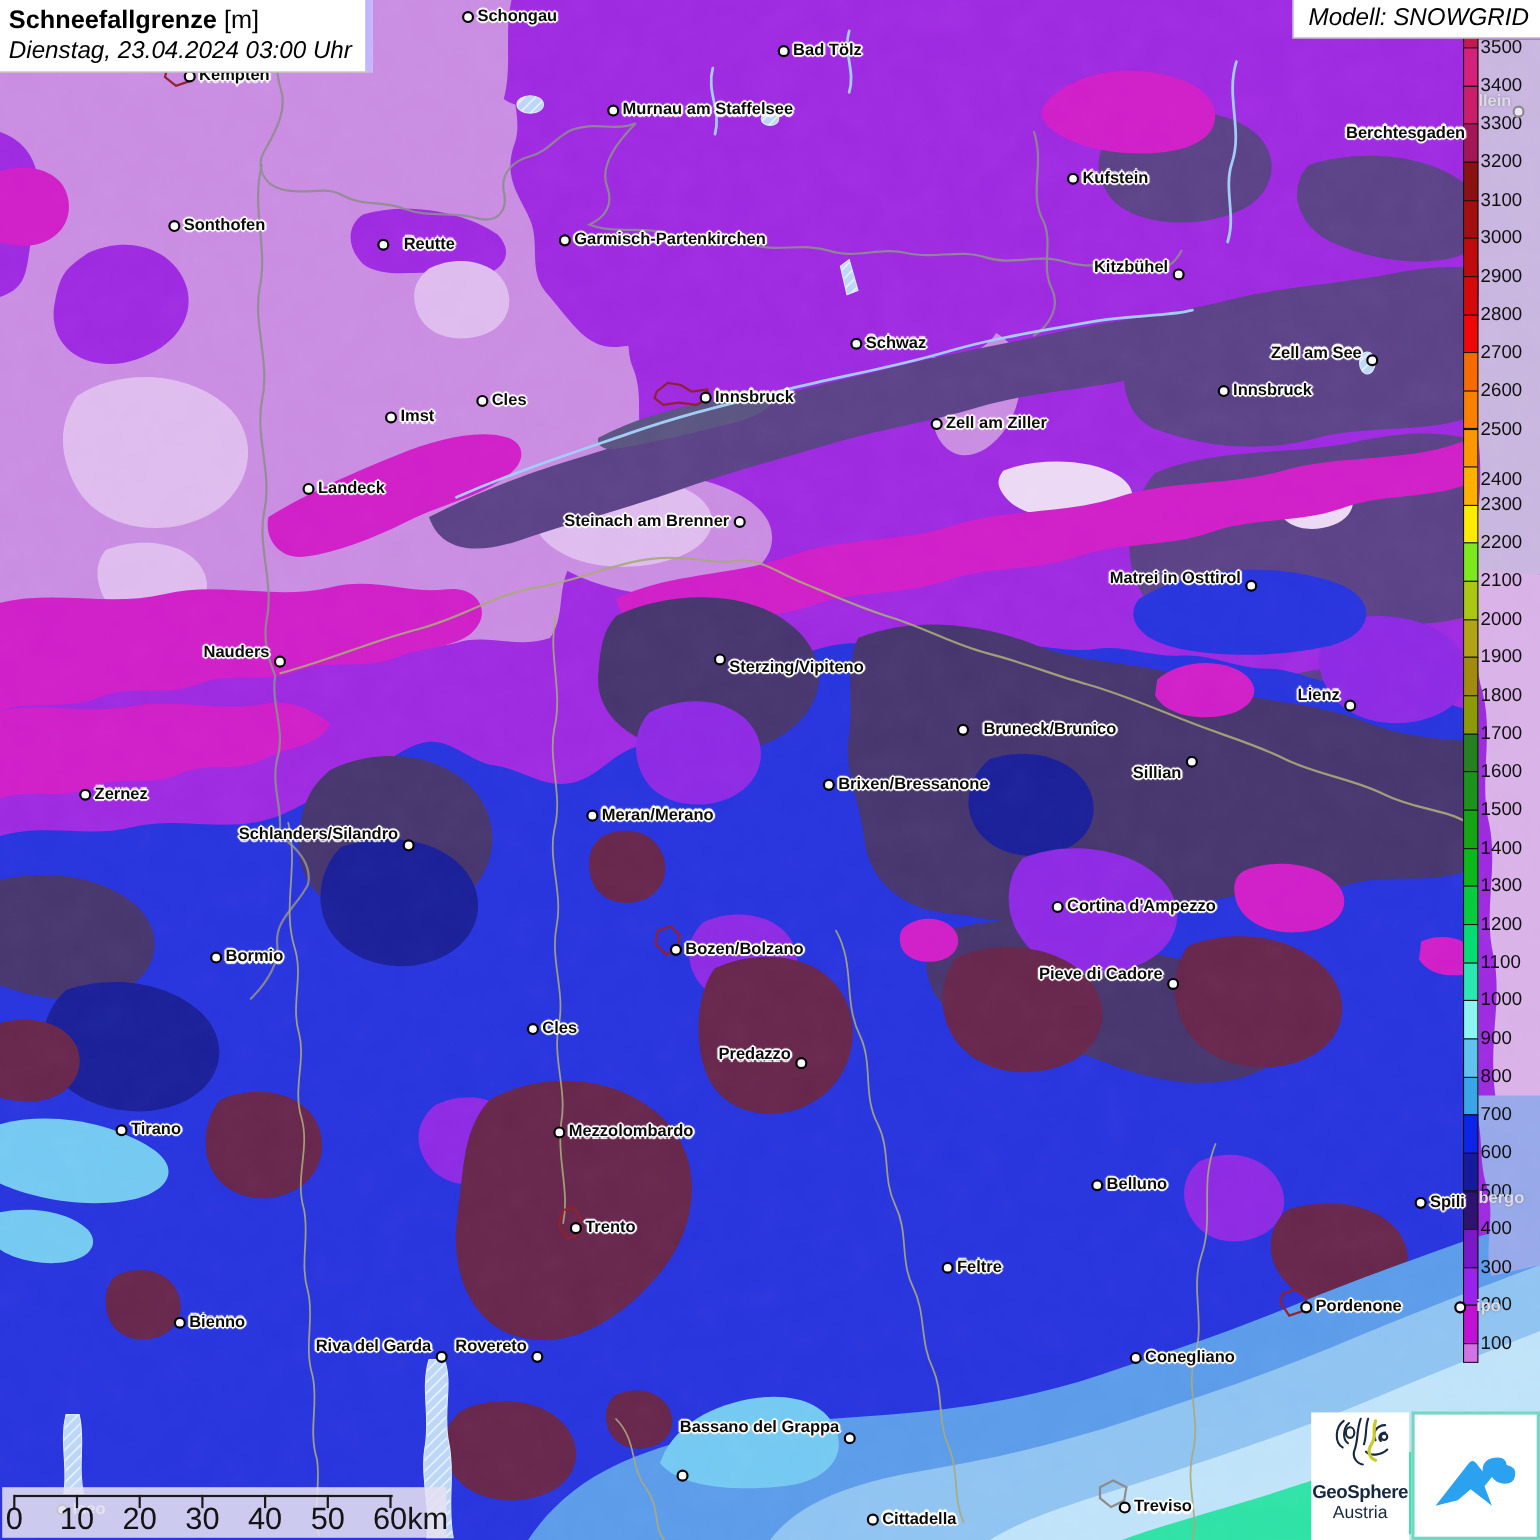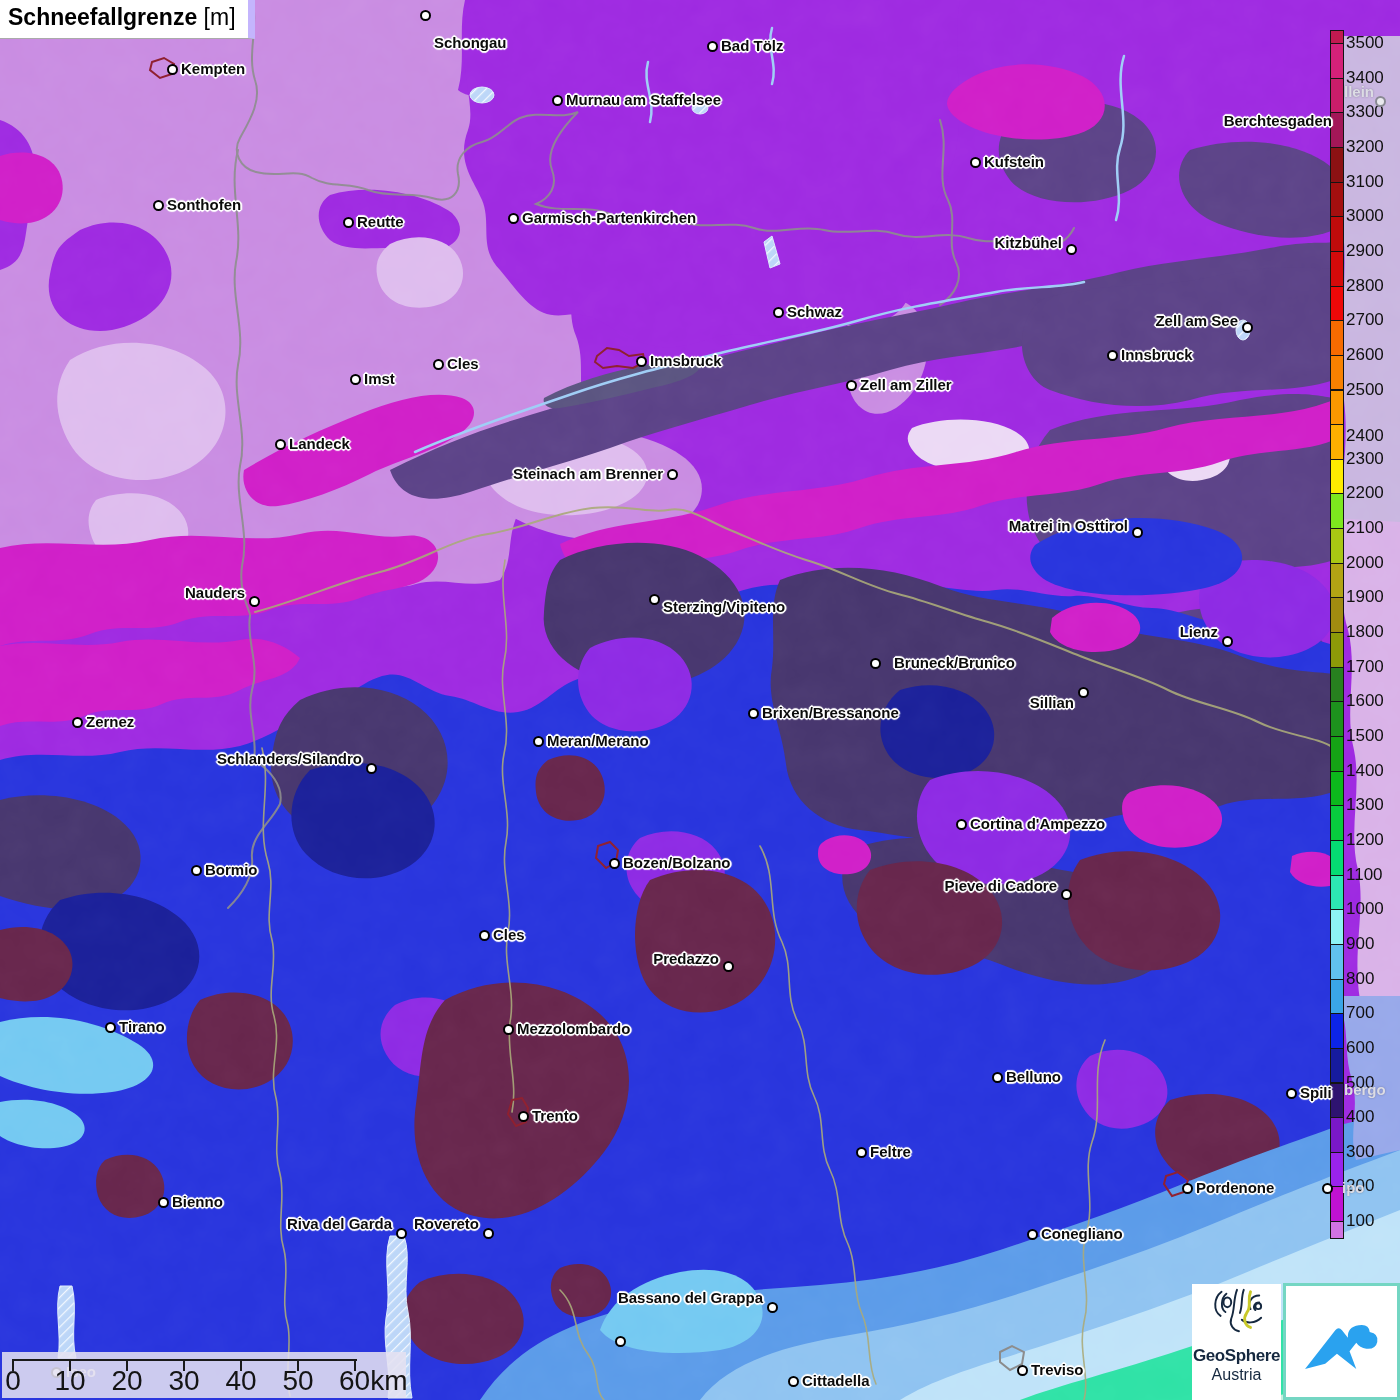--- a/index.html
+++ b/index.html
@@ -302,36 +302,36 @@
       <div class="llab" style="top: 1036.85px;">600</div>
       <div class="llab" style="top: 1071.5px;">500</div>
       <div class="llab" style="top: 1106.15px;">400</div>
       <div class="llab" style="top: 1140.8px;">300</div>
       <div class="llab" style="top: 1175.45px;">200</div>
       <div class="llab" style="top: 1210.1px;">100</div>
     </div>
 
   <div id="cities">
       <div class="cdot" style="left: 419.5px; top: 9.5px;"></div>
-      <div class="clab" style="top: 5px; left: 434px; margin-top: 28px;">Schongau</div>
+      <div class="clab" style="top: 5px; left: 434px;">Schongau</div>
       <div class="cdot" style="left: 706.5px; top: 40.5px;"></div>
       <div class="clab" style="top: 36px; left: 721px;">Bad Tölz</div>
       <div class="cdot" style="left: 166.5px; top: 63.5px;"></div>
       <div class="clab" style="top: 59px; left: 181px;">Kempten</div>
       <div class="cdot" style="left: 551.5px; top: 94.5px;"></div>
       <div class="clab" style="top: 90px; left: 566px;">Murnau am Staffelsee</div>
       <div class="clab" style="top: 111px; right: 68px;">Berchtesgaden</div>
       <div class="cdot" style="left: 969.5px; top: 156.5px;"></div>
       <div class="clab" style="top: 152px; left: 984px;">Kufstein</div>
       <div class="cdot" style="left: 152.5px; top: 199.5px;"></div>
       <div class="clab" style="top: 195px; left: 167px;">Sonthofen</div>
       <div class="cdot" style="left: 507.5px; top: 212.5px;"></div>
       <div class="clab" style="top: 208px; left: 522px;">Garmisch-Partenkirchen</div>
       <div class="cdot" style="left: 342.5px; top: 216.5px;"></div>
-      <div class="clab" style="top: 212px; left: 357px;">Reutte</div>
+      <div class="clab" style="top: 212px; left: 367px;">Reutte</div>
       <div class="cdot" style="left: 1065.5px; top: 243.5px;"></div>
       <div class="clab" style="top: 233px; right: 338px;">Kitzbühel</div>
       <div class="cdot" style="left: 772.5px; top: 306.5px;"></div>
       <div class="clab" style="top: 302px; left: 787px;">Schwaz</div>
       <div class="cdot" style="left: 1241.5px; top: 321.5px;"></div>
       <div class="clab" style="top: 311px; right: 162px;">Zell am See</div>
       <div class="cdot" style="left: 1106.5px; top: 349.5px;"></div>
       <div class="clab" style="top: 345px; left: 1121px;">Innsbruck</div>
       <div class="cdot" style="left: 635.5px; top: 355.5px;"></div>
       <div class="clab" style="top: 351px; left: 650px;">Innsbruck</div>
@@ -411,22 +411,24 @@
       <div class="clab frag" style="left: 1344px; top: 82px;">llein</div>
       <div class="clab frag" style="left: 1344px; top: 1080px;">bergo</div>
       <div class="cdot" style="left: 1321.5px; top: 1182.5px; z-index: 3;"></div>
       <div class="clab frag" style="left: 1342px; top: 1178px;">ipo</div>
       <div class="cdot" style="left: 50.5px; top: 1366.5px; z-index: 3;"></div>
       <div class="clab frag" style="left: 66px; top: 1362px;">Iseo</div>
     </div>
 
   <div id="title-box" class="panel">
     <div id="title-line1"><b>Schneefallgrenze</b><span> [m]</span></div>
+    <div id="title-line2">Dienstag, 23.04.2024 03:00 Uhr</div>
   </div>
 
+  <div id="model-box" class="panel">Modell: SNOWGRID</div>
 
   <div id="scalebar">
     <div class="line"></div>
     <div id="scalebar-ticks">
         <div class="tick" style="left: 10px;"></div>
         <div class="ticklab" style="left: -19px; width: 60px;">0</div>
         <div class="tick" style="left: 67px;"></div>
         <div class="ticklab" style="left: 38px; width: 60px;">10</div>
         <div class="tick" style="left: 124px;"></div>
         <div class="ticklab" style="left: 95px; width: 60px;">20</div>

